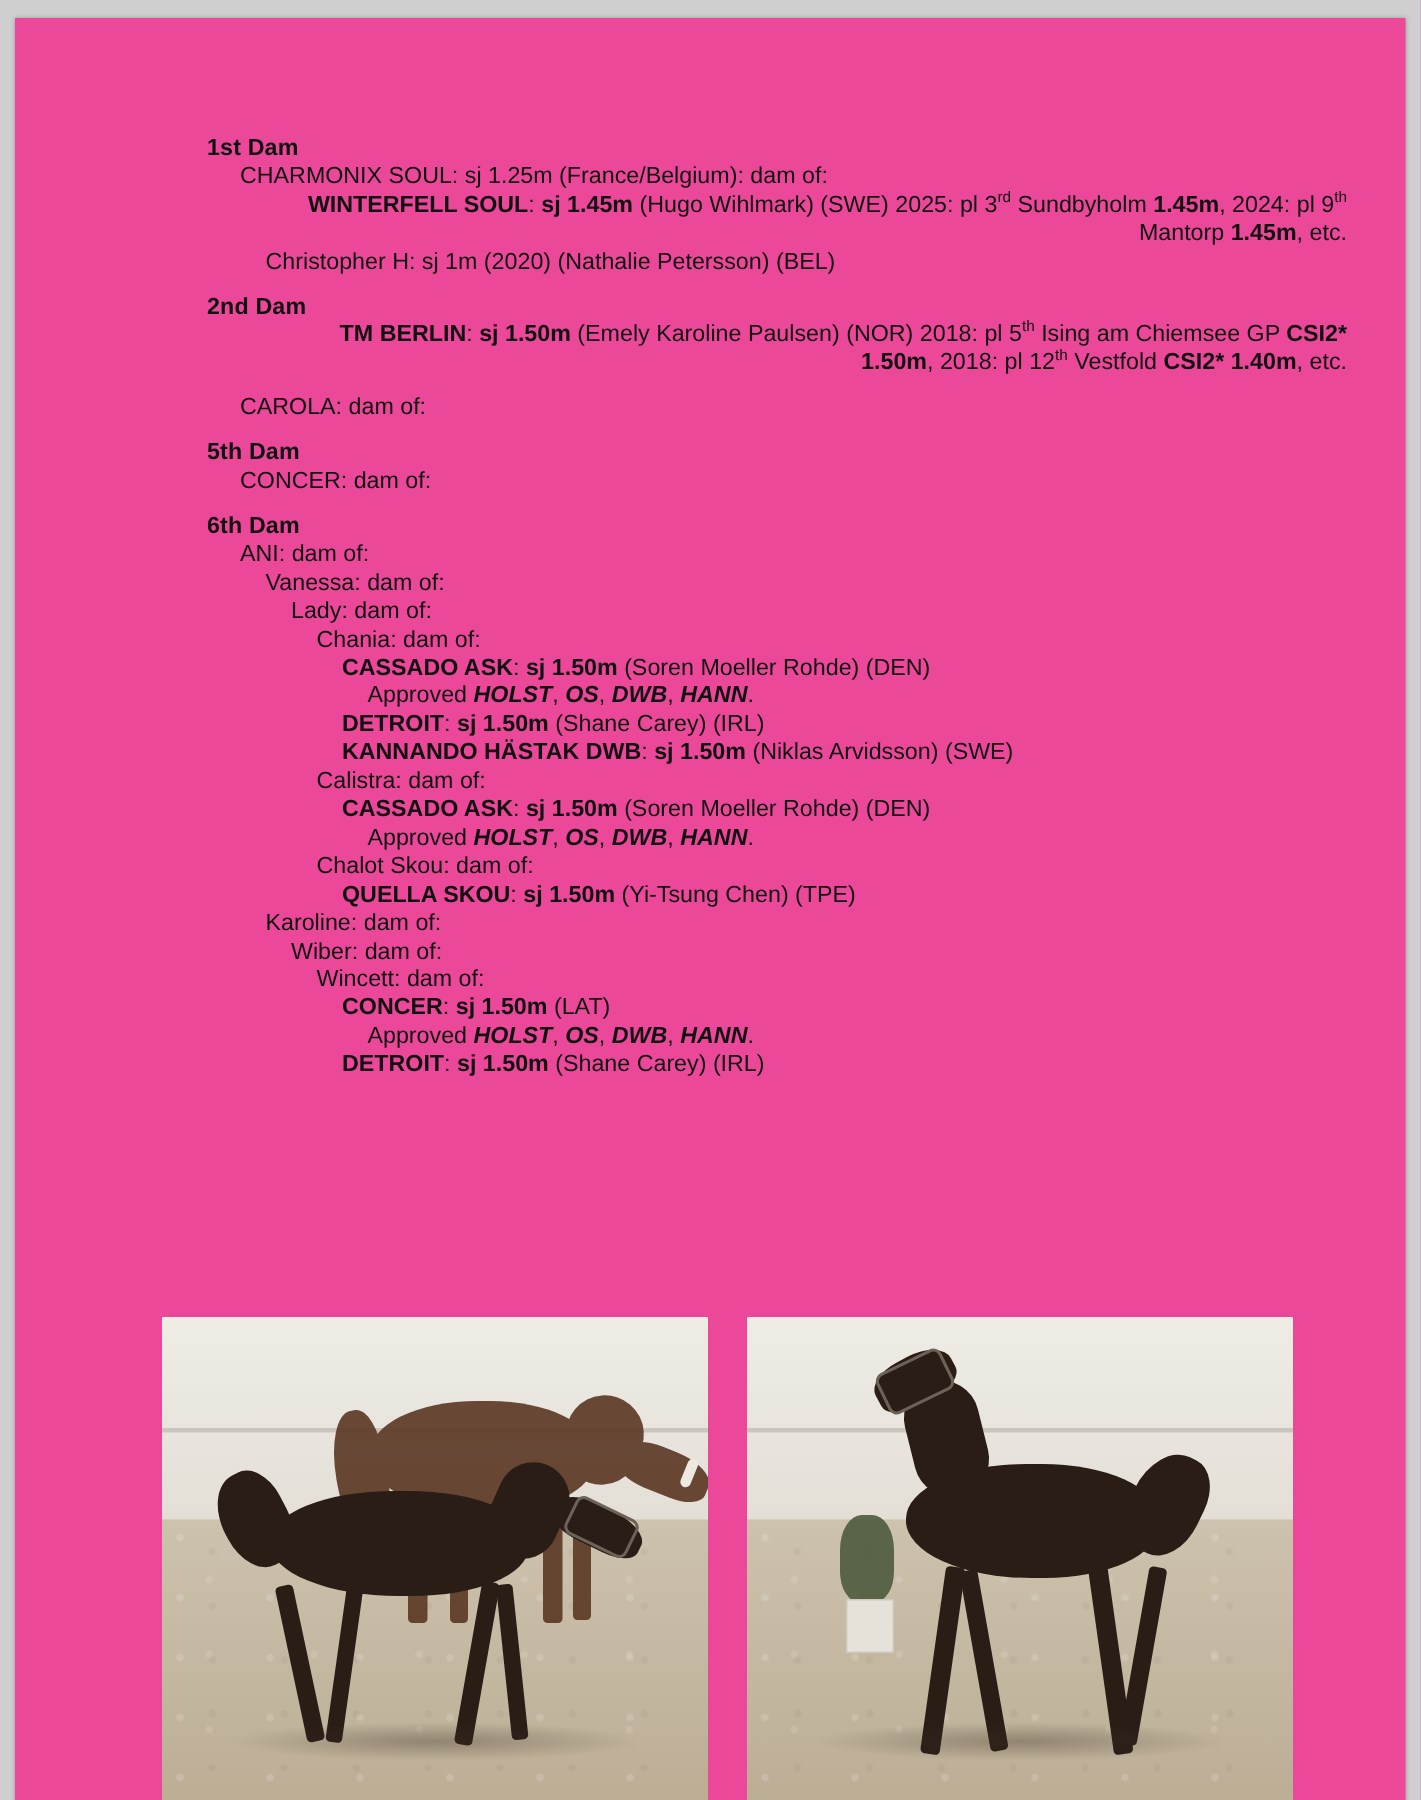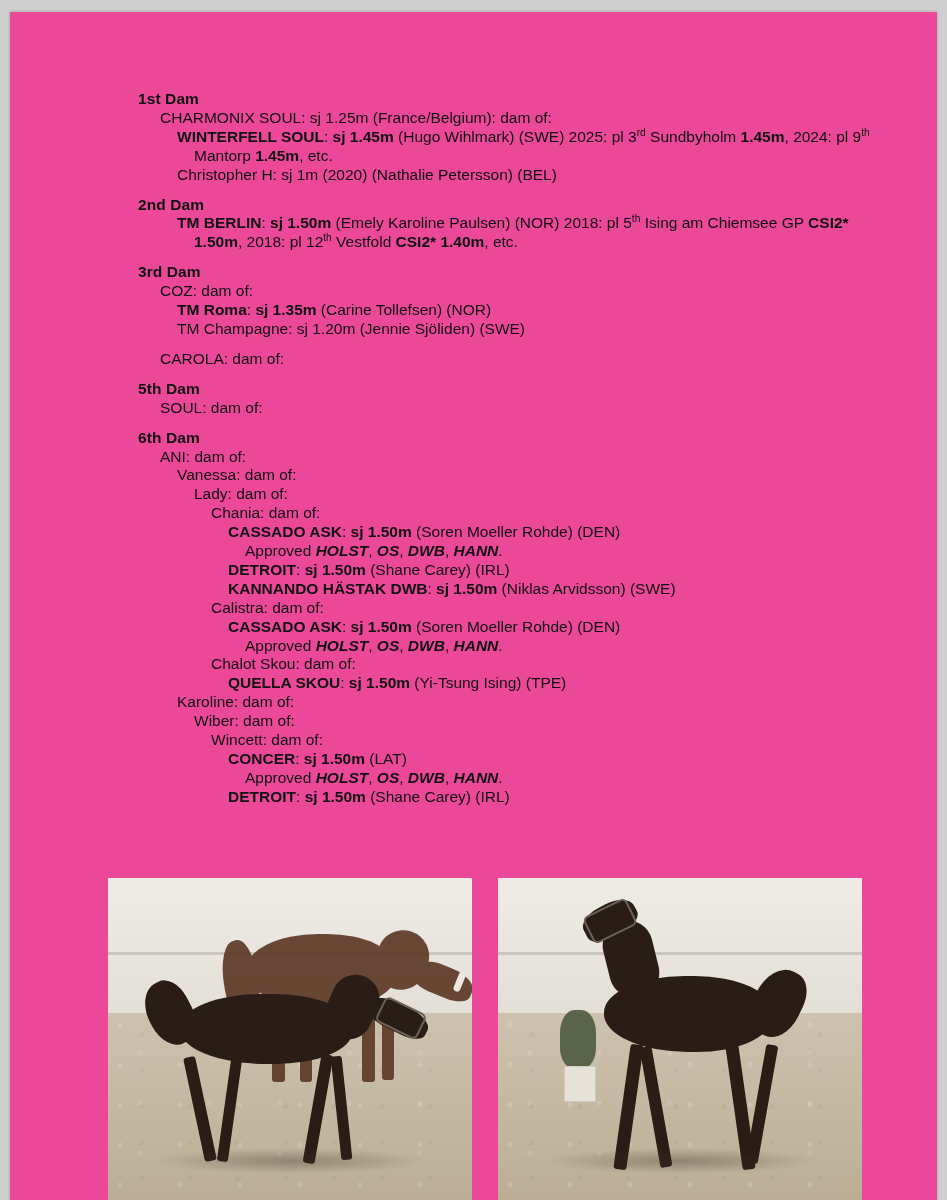--- a/index.html
+++ b/index.html
@@ -47,21 +47,21 @@
   .b { font-weight: bold; }
   .bi { font-weight: bold; font-style: italic; }
   sup { font-size: 0.66em; vertical-align: super; line-height: 0; }
 
   .ind0 { padding-left: 0; }
   .ind1 { padding-left: 17px; }
   .ind2 { padding-left: 34px; }
   .ind3 { padding-left: 51px; }
   .ind4 { padding-left: 68px; }
   .ind5 { padding-left: 85px; }
-  .hang { padding-left: 34px; text-indent: -17px; }
+  .hang { padding-left: 34px; text-indent: -17px; text-align: right; }
 
   .photos {
     position: absolute;
     left: 0;
     top: 852px;
     width: 927px;
     height: 336px;
   }
   .photo {
     position: absolute;
@@ -156,47 +156,41 @@
         <div class="heading">1st Dam</div>
         <div class="line ind0"><span>CHARMONIX SOUL: sj 1.25m (France/Belgium): dam of:</span></div>
         <div class="line hang"><span class="b">WINTERFELL SOUL</span><span>: </span><span class="b">sj 1.45m</span><span> (Hugo Wihlmark) (SWE) 2025: pl 3</span><sup>rd</sup><span> Sundbyholm </span><span class="b">1.45m</span><span>, 2024: pl 9</span><sup>th</sup><span> Mantorp </span><span class="b">1.45m</span><span>, etc.</span></div>
         <div class="line ind1"><span>Christopher H: sj 1m (2020) (Nathalie Petersson) (BEL)</span></div>
       </div>
       <div class="block">
         <div class="heading">2nd Dam</div>
         <div class="line hang"><span class="b">TM BERLIN</span><span>: </span><span class="b">sj 1.50m</span><span> (Emely Karoline Paulsen) (NOR) 2018: pl 5</span><sup>th</sup><span> Ising am Chiemsee GP </span><span class="b">CSI2* 1.50m</span><span>, 2018: pl 12</span><sup>th</sup><span> Vestfold </span><span class="b">CSI2* 1.40m</span><span>, etc.</span></div>
       </div>
       <div class="block">
-        <div class="heading">3rd Dam</div>
-        <div class="line ind0"><span>COZ: dam of:</span></div>
-        <div class="line ind1"><span class="b">TM Roma</span><span>: </span><span class="b">sj 1.35m</span><span> (Carine Tollefsen) (NOR)</span></div>
-        <div class="line ind1"><span>TM Champagne: sj 1.20m (Jennie Sjöliden) (SWE)</span></div>
-      </div>
-      <div class="block">
         <div class="line ind0"><span>CAROLA: dam of:</span></div>
       </div>
       <div class="block">
         <div class="heading">5th Dam</div>
-        <div class="line ind0"><span>SOUL: dam of:</span></div>
+        <div class="line ind0"><span>CONCER: dam of:</span></div>
       </div>
       <div class="block">
         <div class="heading">6th Dam</div>
         <div class="line ind0"><span>ANI: dam of:</span></div>
         <div class="line ind1"><span>Vanessa: dam of:</span></div>
         <div class="line ind2"><span>Lady: dam of:</span></div>
         <div class="line ind3"><span>Chania: dam of:</span></div>
         <div class="line ind4"><span class="b">CASSADO ASK</span><span>: </span><span class="b">sj 1.50m</span><span> (Soren Moeller Rohde) (DEN)</span></div>
         <div class="line ind5"><span>Approved </span><span class="bi">HOLST</span><span>, </span><span class="bi">OS</span><span>, </span><span class="bi">DWB</span><span>, </span><span class="bi">HANN</span><span>.</span></div>
         <div class="line ind4"><span class="b">DETROIT</span><span>: </span><span class="b">sj 1.50m</span><span> (Shane Carey) (IRL)</span></div>
         <div class="line ind4"><span class="b">KANNANDO HÄSTAK DWB</span><span>: </span><span class="b">sj 1.50m</span><span> (Niklas Arvidsson) (SWE)</span></div>
         <div class="line ind3"><span>Calistra: dam of:</span></div>
         <div class="line ind4"><span class="b">CASSADO ASK</span><span>: </span><span class="b">sj 1.50m</span><span> (Soren Moeller Rohde) (DEN)</span></div>
         <div class="line ind5"><span>Approved </span><span class="bi">HOLST</span><span>, </span><span class="bi">OS</span><span>, </span><span class="bi">DWB</span><span>, </span><span class="bi">HANN</span><span>.</span></div>
         <div class="line ind3"><span>Chalot Skou: dam of:</span></div>
-        <div class="line ind4"><span class="b">QUELLA SKOU</span><span>: </span><span class="b">sj 1.50m</span><span> (Yi-Tsung Ising) (TPE)</span></div>
+        <div class="line ind4"><span class="b">QUELLA SKOU</span><span>: </span><span class="b">sj 1.50m</span><span> (Yi-Tsung Chen) (TPE)</span></div>
         <div class="line ind1"><span>Karoline: dam of:</span></div>
         <div class="line ind2"><span>Wiber: dam of:</span></div>
         <div class="line ind3"><span>Wincett: dam of:</span></div>
         <div class="line ind4"><span class="b">CONCER</span><span>: </span><span class="b">sj 1.50m</span><span> (LAT)</span></div>
         <div class="line ind5"><span>Approved </span><span class="bi">HOLST</span><span>, </span><span class="bi">OS</span><span>, </span><span class="bi">DWB</span><span>, </span><span class="bi">HANN</span><span>.</span></div>
         <div class="line ind4"><span class="b">DETROIT</span><span>: </span><span class="b">sj 1.50m</span><span> (Shane Carey) (IRL)</span></div>
       </div>
     </div>
 
   <div class="photos">

